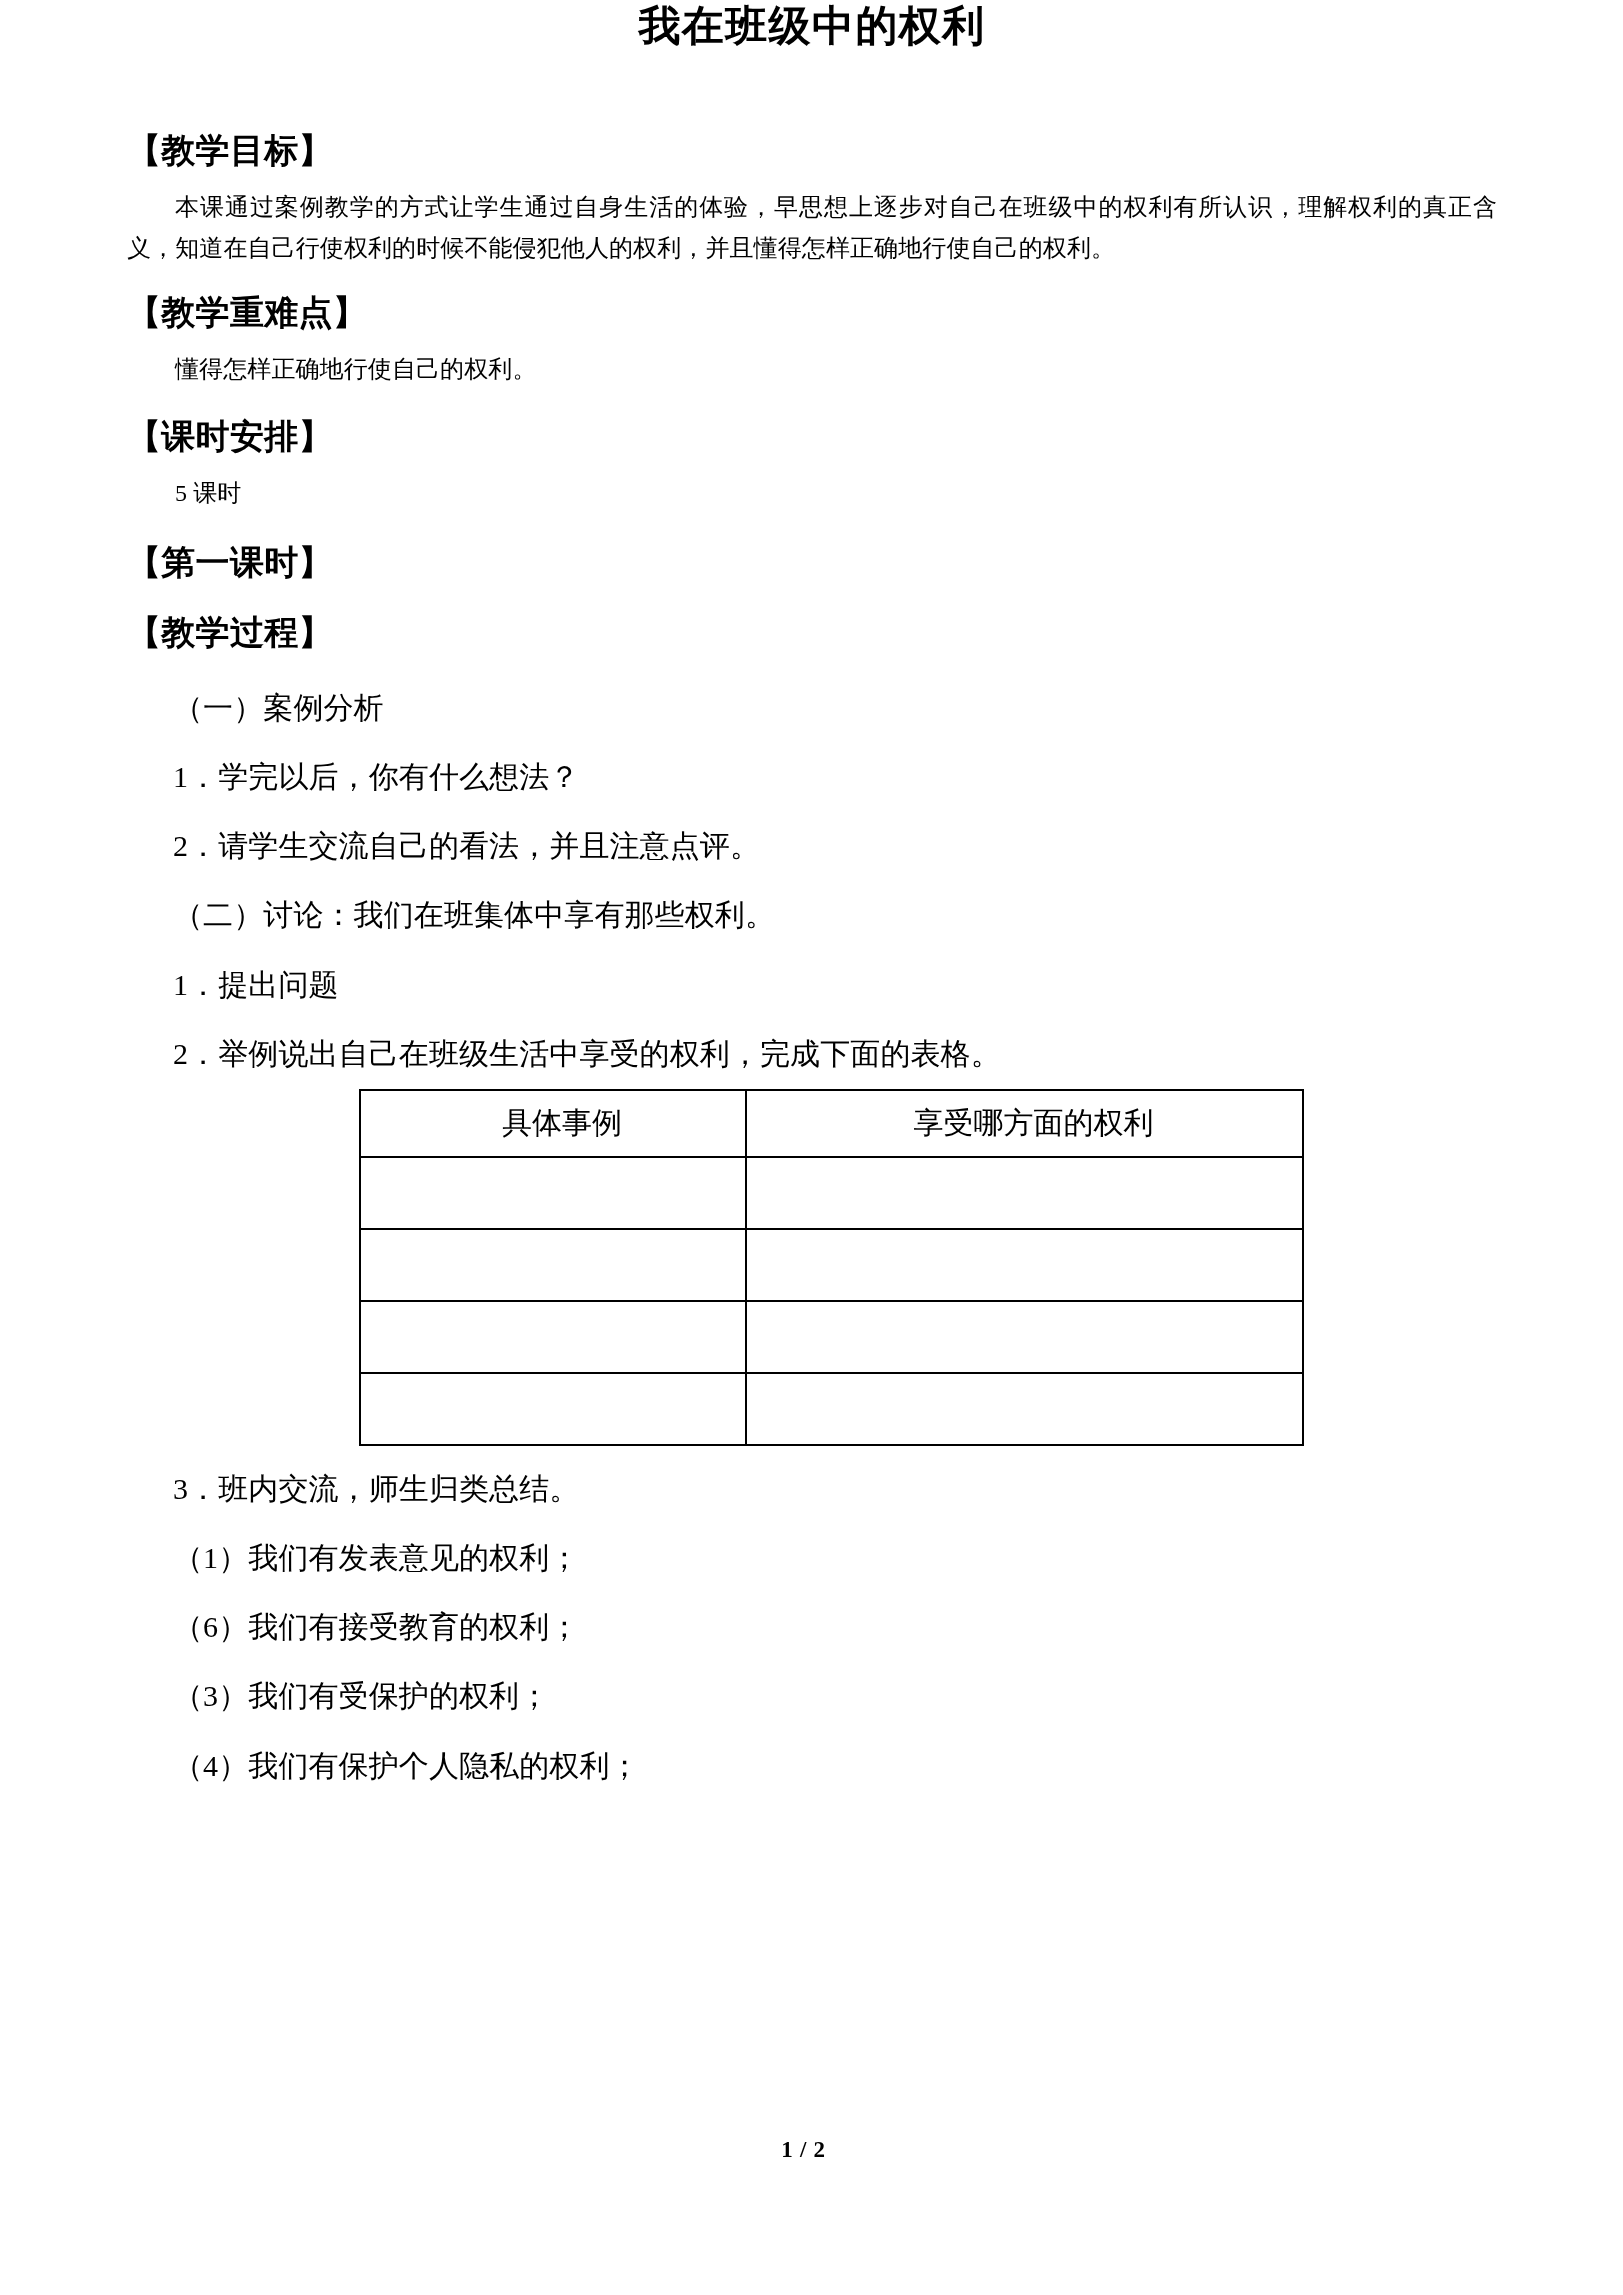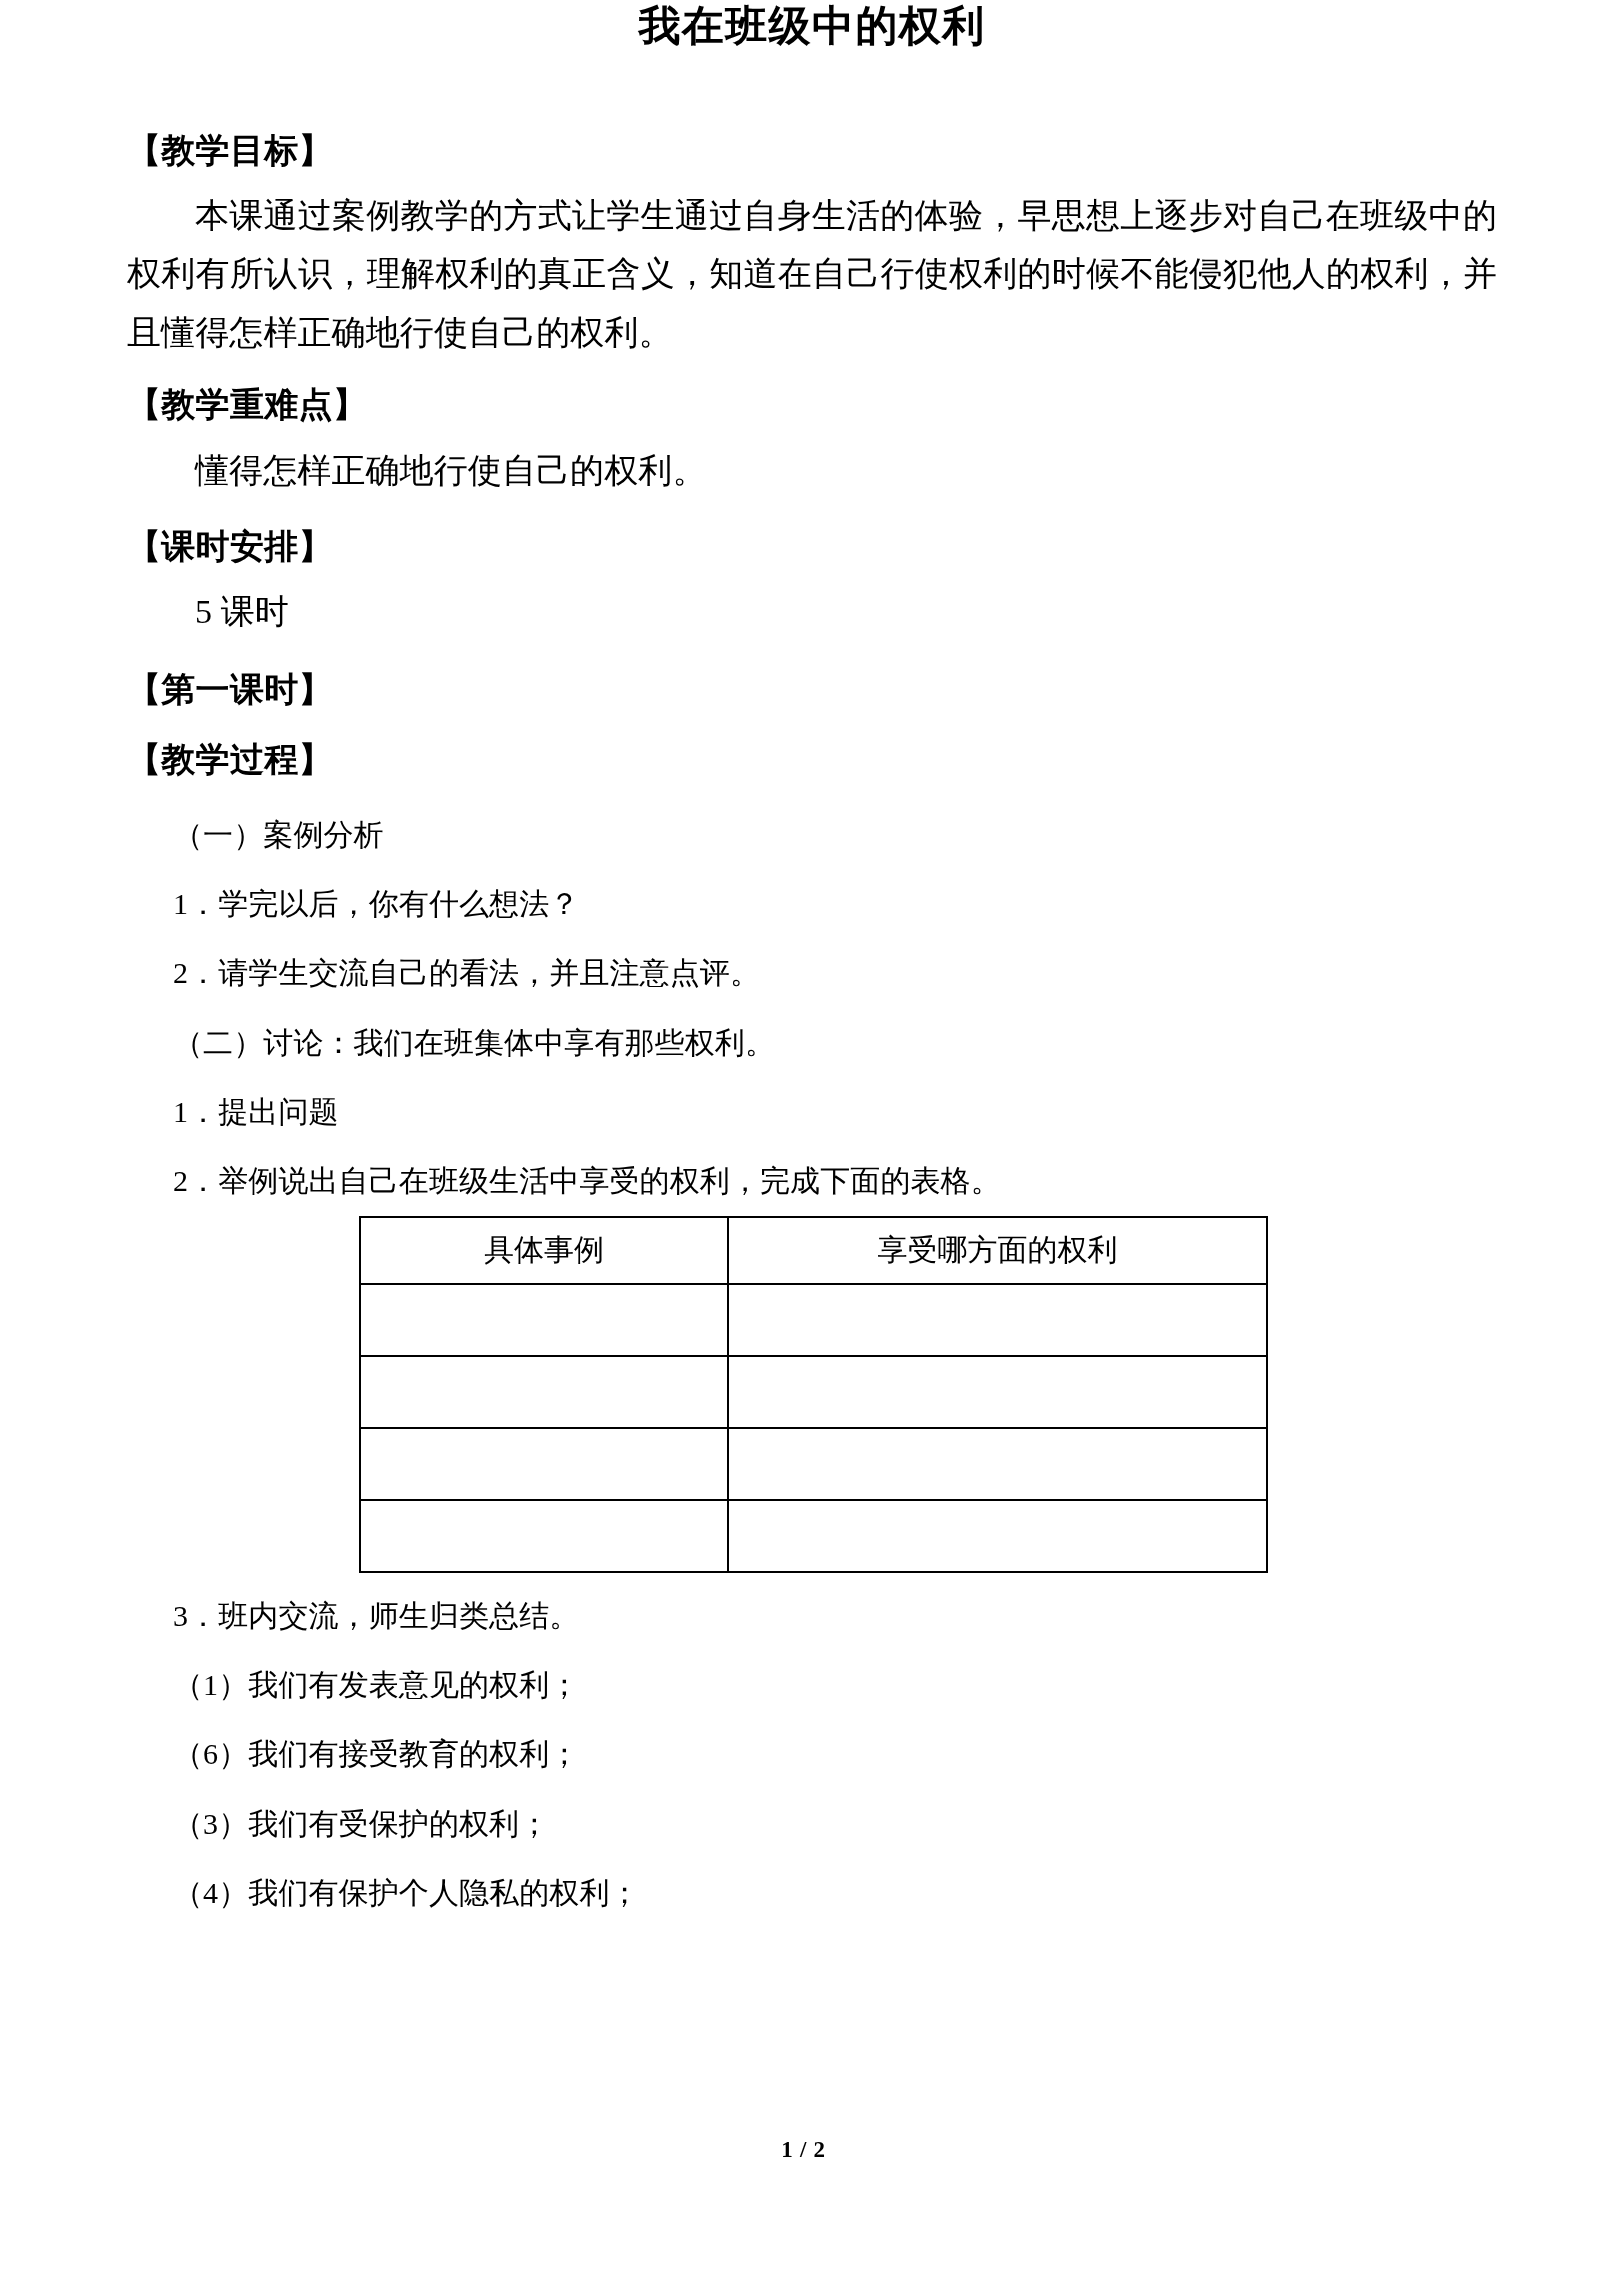--- a/index.html
+++ b/index.html
@@ -46,21 +46,21 @@
     letter-spacing: 0.3px;
   }
   .h-gap-1  { margin-top: 76px; }
   .h-gap-2  { margin-top: 21px; }
   .h-gap-3  { margin-top: 24.5px; }
   .h-gap-4  { margin-top: 27px; }
   .h-gap-5  { margin-top: 26px; }
 
   
   .body-para {
-    font-size: 34px;
+    font-size: 24px;
     line-height: 1.72;
     margin: 0;
     text-align: justify;
     text-justify: inter-ideograph;
     text-indent: 2em;
     letter-spacing: 0.1px;
   }
   .p-gap { margin-top: 15px; }
 
   
@@ -89,20 +89,21 @@
     height: 71px;
     padding: 0;
     vertical-align: middle;
     text-align: center;
     font-size: 30px;
   }
   table.form-table td.col-a { width: 366px; }
   table.form-table td.col-b { width: 537px; }
   table.form-table tr.hdr td {
     height: 65px;
+    padding-left: 18px;
   }
   table.form-table tr.empty td {
     height: 70px;
   }
 
   
   .footer {
     position: absolute;
     left: 0;
     right: 16px;

